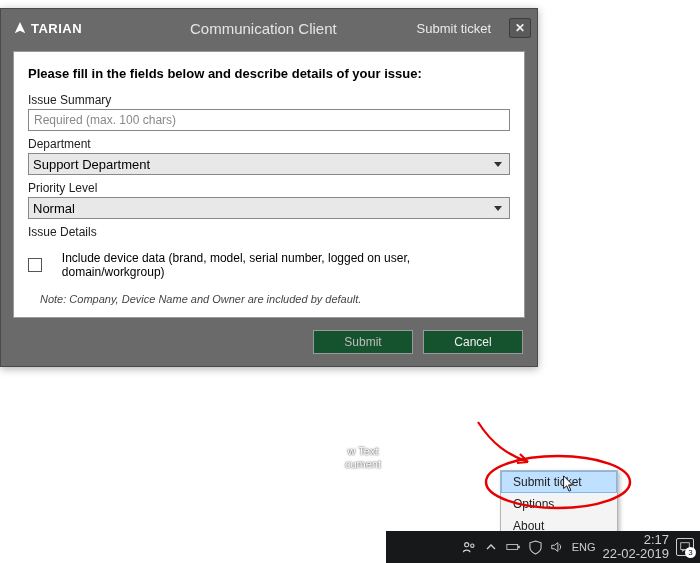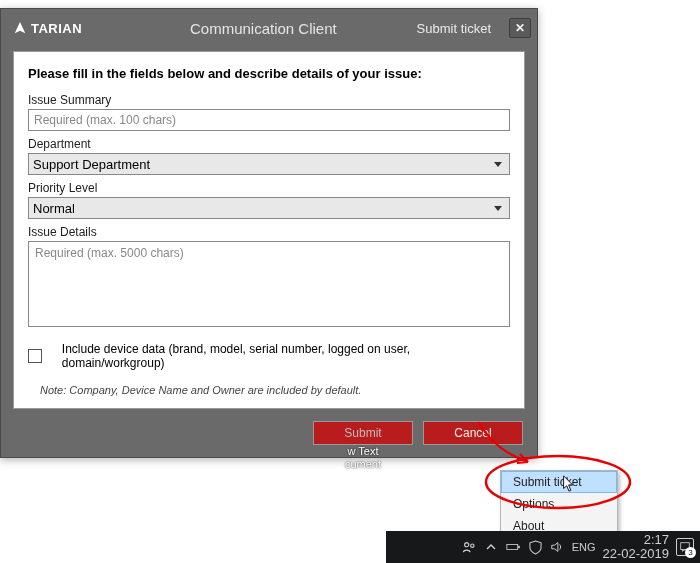--- a/index.html
+++ b/index.html
@@ -144,21 +144,21 @@
   }
   .dialog-actions {
     display: flex;
     justify-content: flex-end;
     gap: 10px;
     padding: 4px 14px 12px 0;
   }
   .btn {
     width: 100px;
     height: 24px;
-    background: #b91c1c;
+    background: #14532d;
     border: 1px solid #9a9a9a;
     color: #eee;
     font-size: 12px;
     display: flex;
     align-items: center;
     justify-content: center;
     cursor: pointer;
   }
   .btn.disabled { color: #bdbdbd; cursor: default; }
 
@@ -297,21 +297,20 @@
         <span class="caret"></span>
       </div>
 
       <div class="field-label">Priority Level</div>
       <div class="combo">
         <span>Normal</span>
         <span class="caret"></span>
       </div>
 
       <div class="field-label">Issue Details</div>
-      <textarea class="textarea" placeholder="Required (max. 5000 chars)" style=""></textarea>
 
       <div class="chk-row">
         <span class="chk"></span>
         <span>Include device data (brand, model, serial number, logged on user, domain/workgroup)</span>
       </div>
 
       <div class="note">Note: Company, Device Name and Owner are included by default.</div>
     </div>
 
     <div class="dialog-actions">

